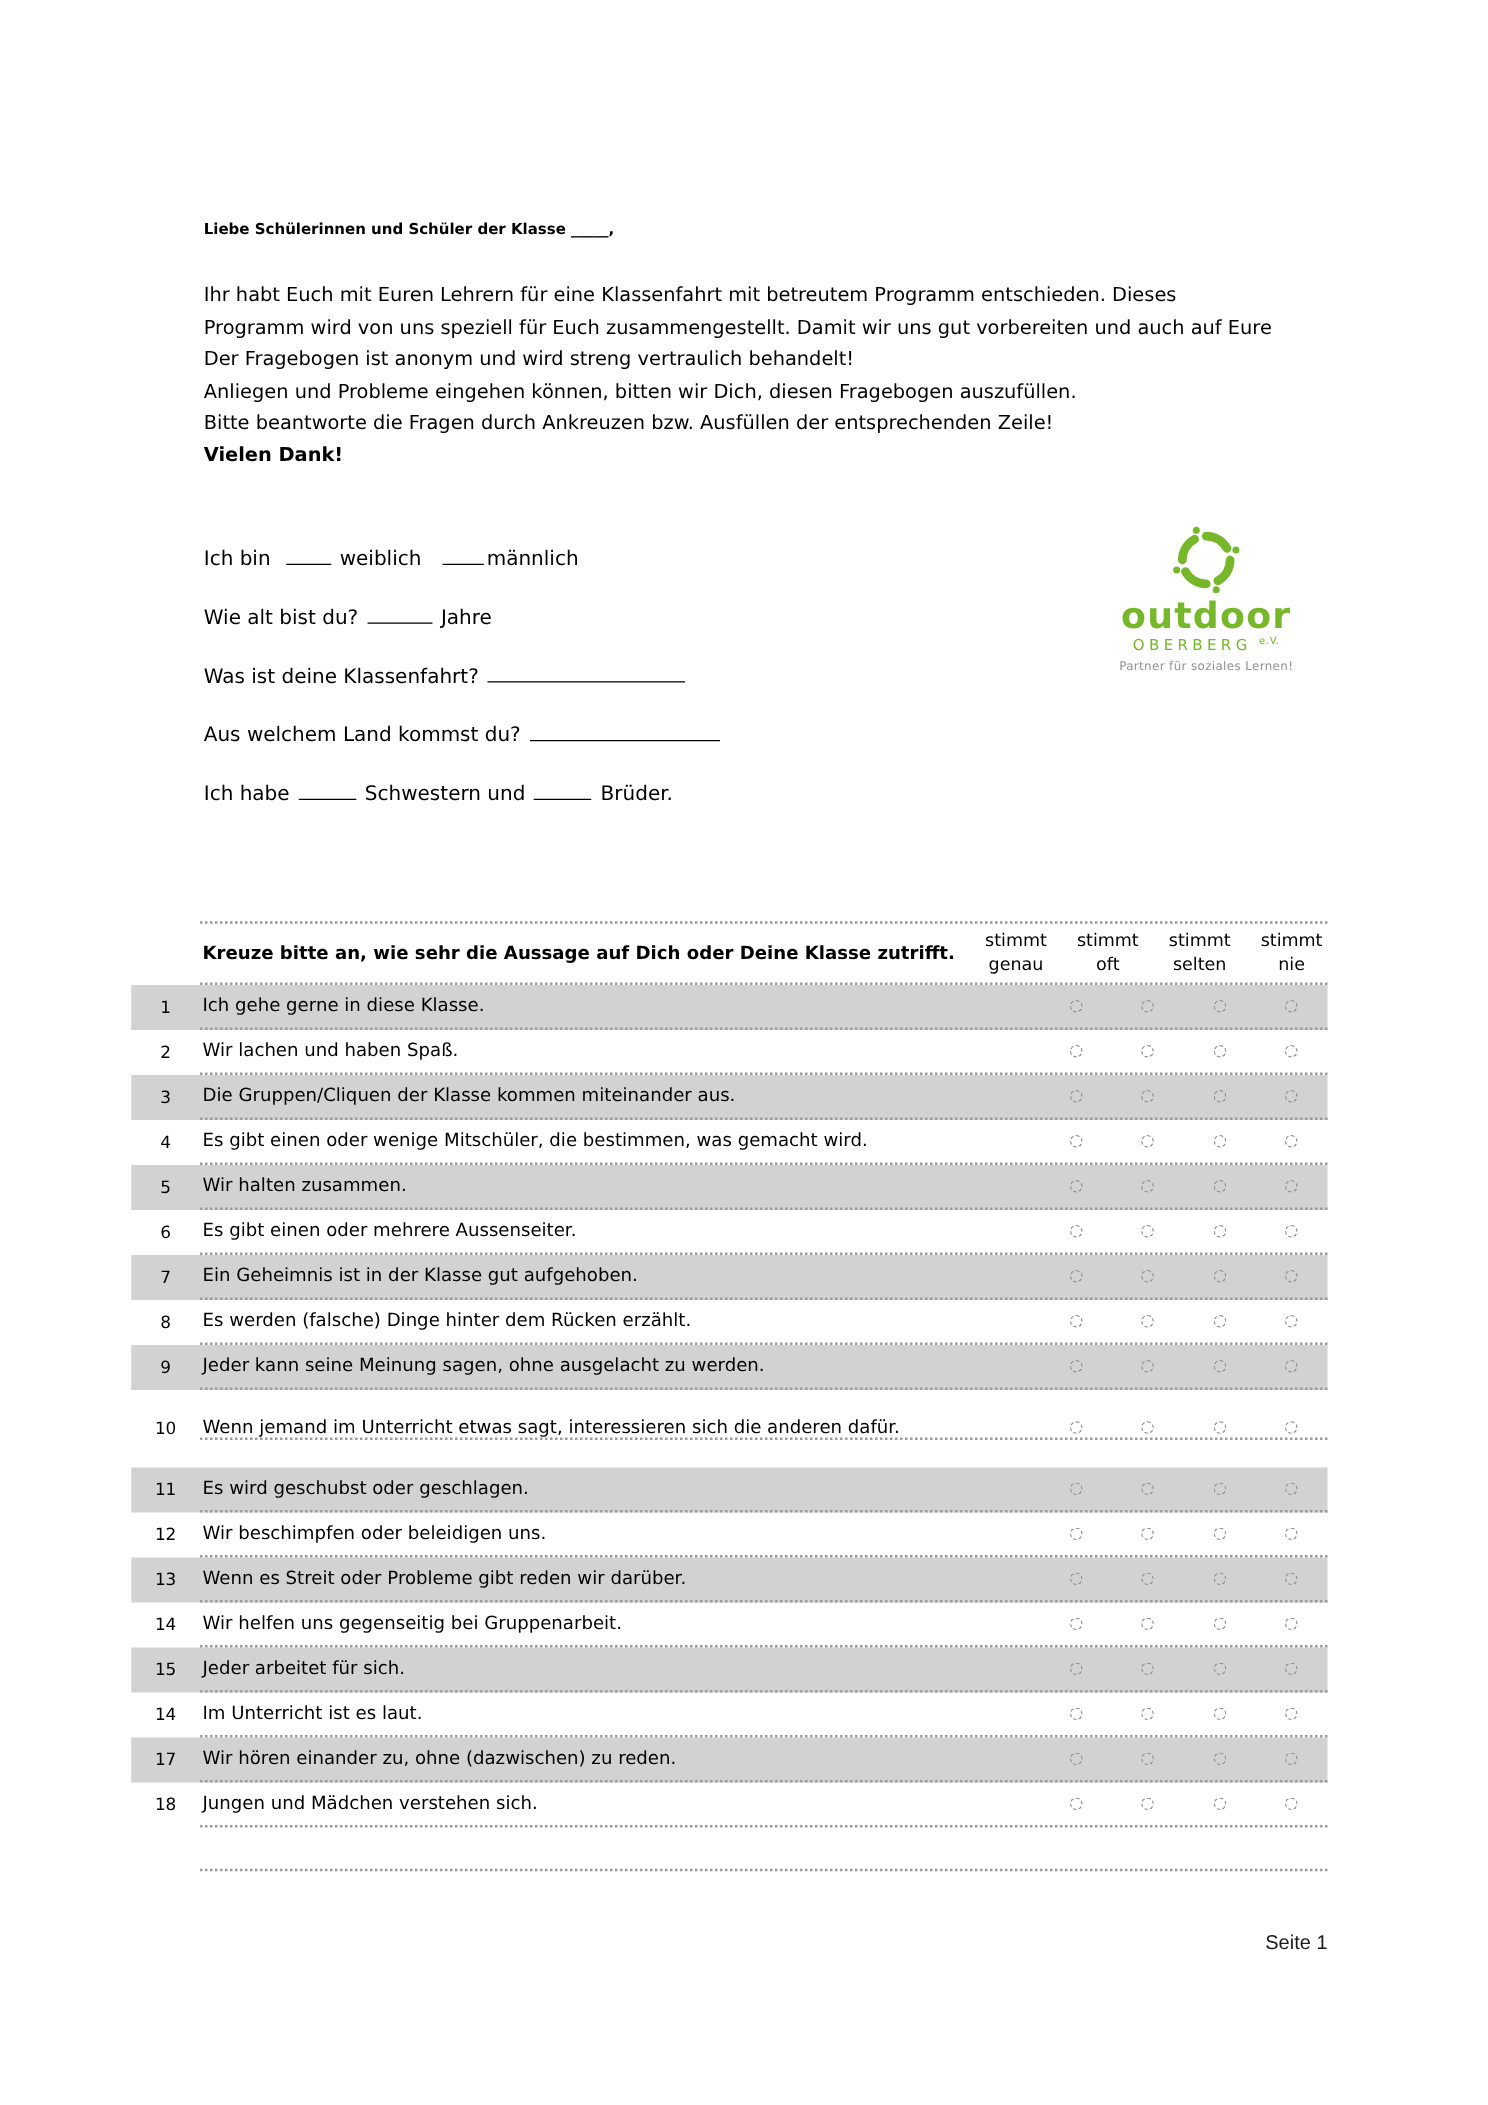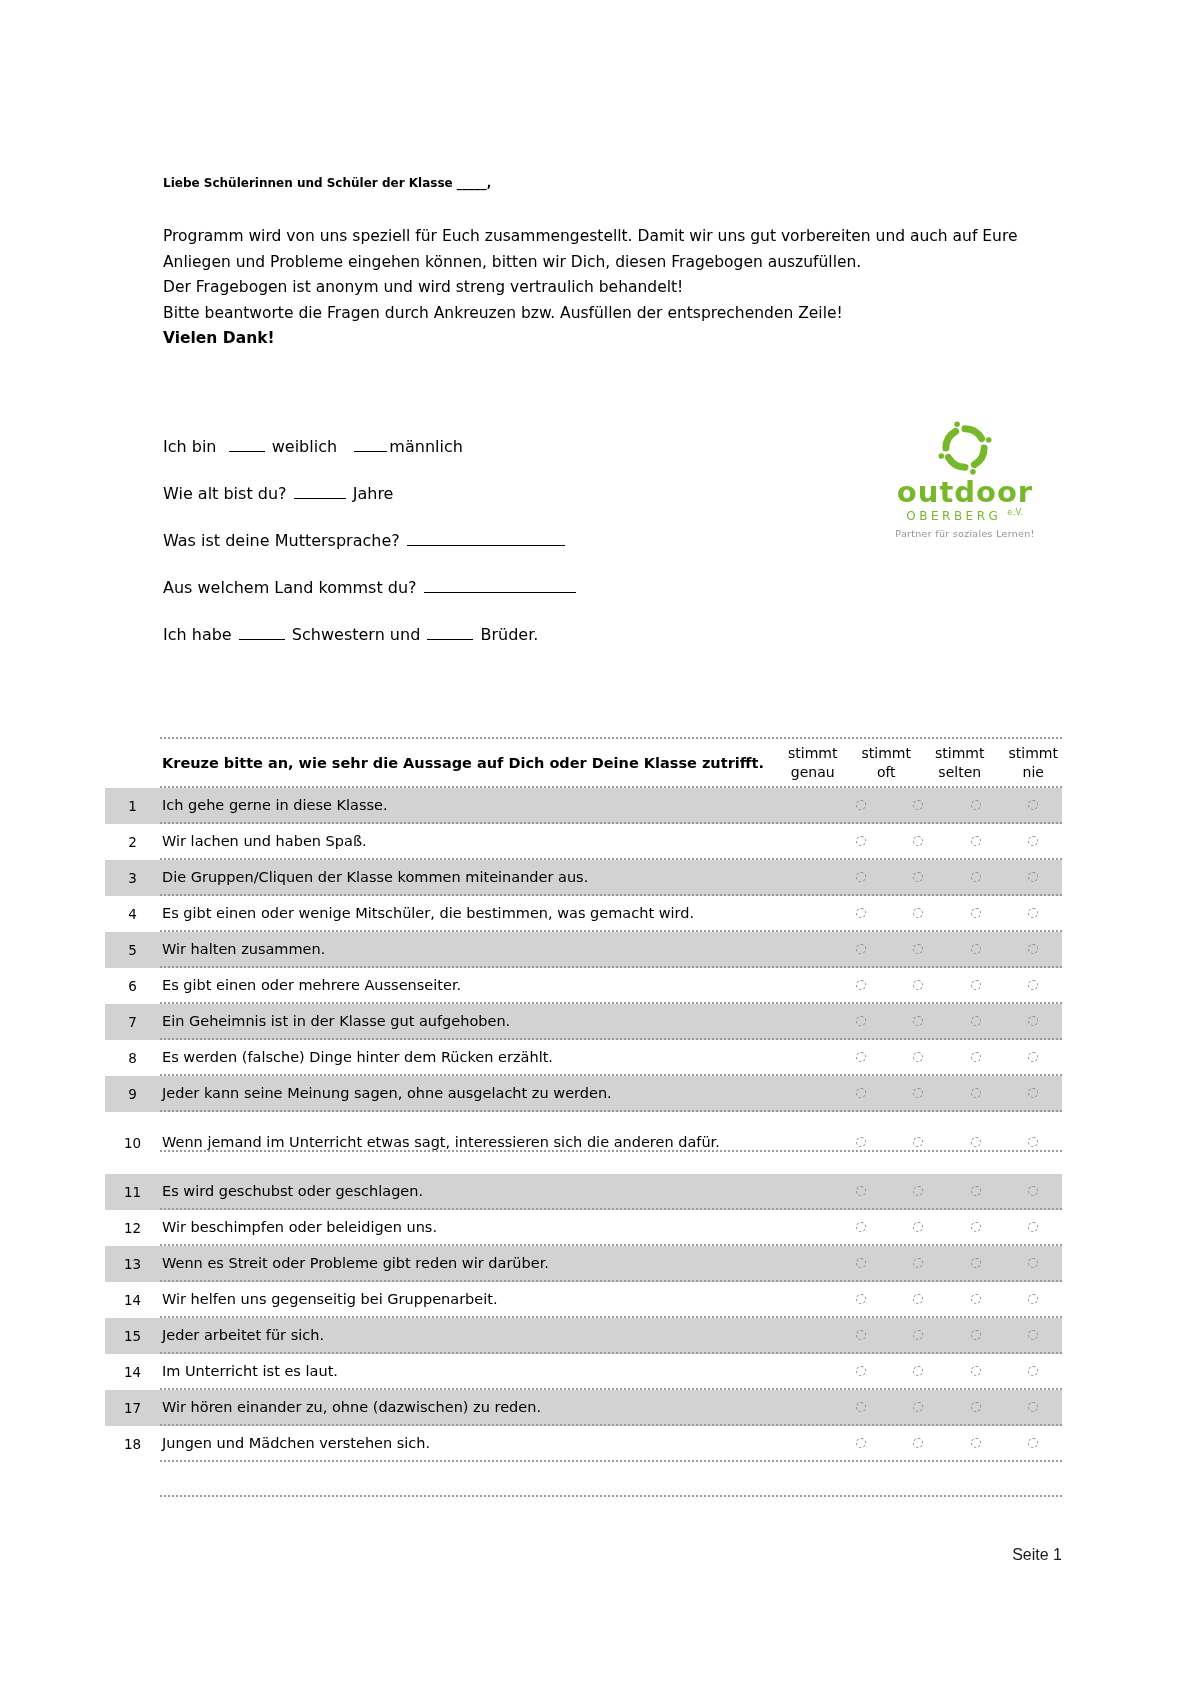--- a/index.html
+++ b/index.html
@@ -93,32 +93,33 @@
 </style>
 </head>
 <body>
 
 <div class="page">
 
   <div class="greeting">Liebe Schülerinnen und Schüler der Klasse _____,</div>
 
   <div class="intro-block">
     <div id="intro-lines">
+        <div class="intro-line">Ihr habt Euch mit Euren Lehrern für eine Klassenfahrt mit betreutem Programm entschieden. Dieses</div>
         <div class="intro-line">Programm wird von uns speziell für Euch zusammengestellt. Damit wir uns gut vorbereiten und auch auf Eure</div>
+        <div class="intro-line">Der Fragebogen ist anonym und wird streng vertraulich behandelt!</div>
         <div class="intro-line">Anliegen und Probleme eingehen können, bitten wir Dich, diesen Fragebogen auszufüllen.</div>
-        <div class="intro-line">Der Fragebogen ist anonym und wird streng vertraulich behandelt!</div>
         <div class="intro-line">Bitte beantworte die Fragen durch Ankreuzen bzw. Ausfüllen der entsprechenden Zeile!</div>
       </div>
     <div class="intro-line thanks-line">Vielen Dank!</div>
   </div>
 
   <div class="fields" id="fields">
       <div class="field-line"><span>Ich bin  </span><span class="blank" style="width: 36px;"></span><span> weiblich   </span><span class="blank" style="width: 33px;"></span><span>männlich</span></div>
       <div class="field-line"><span>Wie alt bist du? </span><span class="blank" style="width: 52px;"></span><span> Jahre</span></div>
-      <div class="field-line"><span>Was ist deine Muttersprache? </span><span class="blank" style="width: 158px;"></span></div>
+      <div class="field-line"><span>Was ist deine Klassenfahrt? </span><span class="blank" style="width: 158px;"></span></div>
       <div class="field-line"><span>Aus welchem Land kommst du? </span><span class="blank" style="width: 152px;"></span></div>
       <div class="field-line"><span>Ich habe </span><span class="blank" style="width: 46px;"></span><span> Schwestern und </span><span class="blank" style="width: 46px;"></span><span> Brüder.</span></div>
     </div>
 
   <div class="logo">
     <svg class="logo-icon" width="56" height="56" viewBox="0 0 60 60">
       <g fill="none" stroke="#76b82a" stroke-width="7.5" stroke-linecap="round">
         <path d="M 30 9.5 A 20.5 20.5 0 0 1 47.8 20"></path>
         <path d="M 30 9.5 A 20.5 20.5 0 0 1 47.8 20" transform="rotate(90 30 30)"></path>
         <path d="M 30 9.5 A 20.5 20.5 0 0 1 47.8 20" transform="rotate(180 30 30)"></path>

